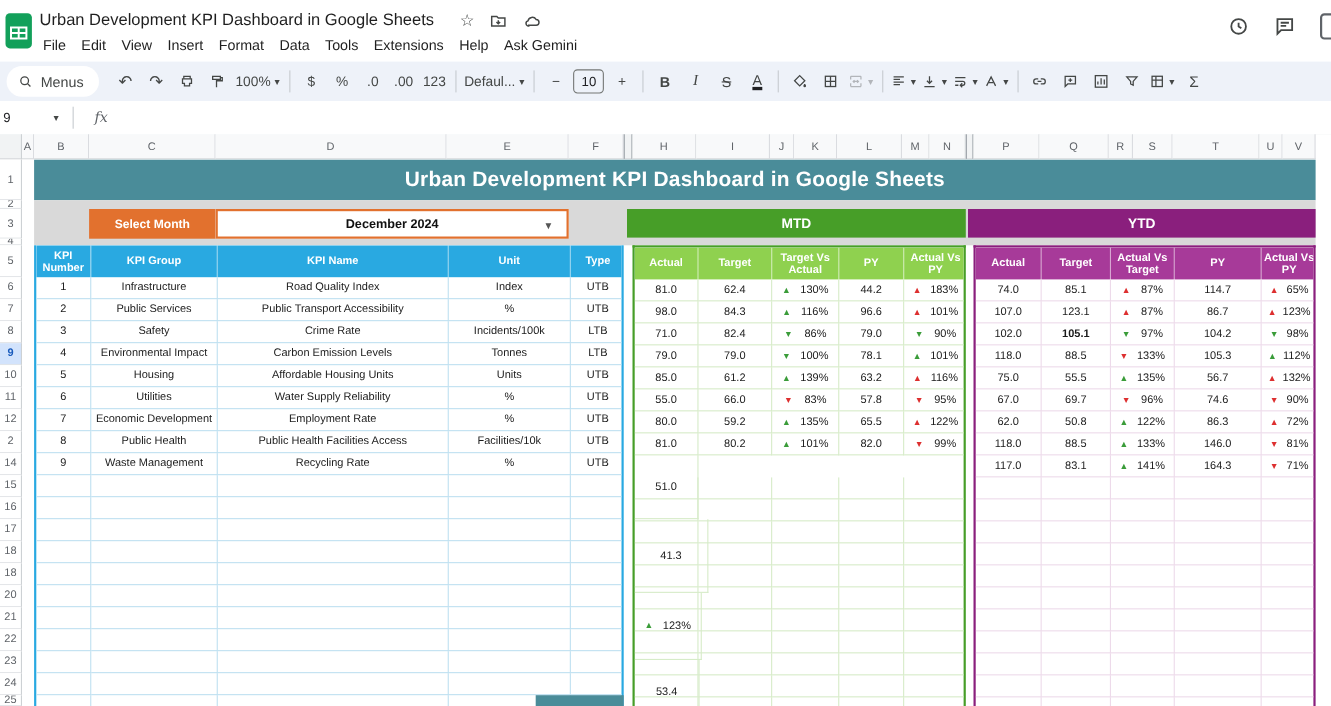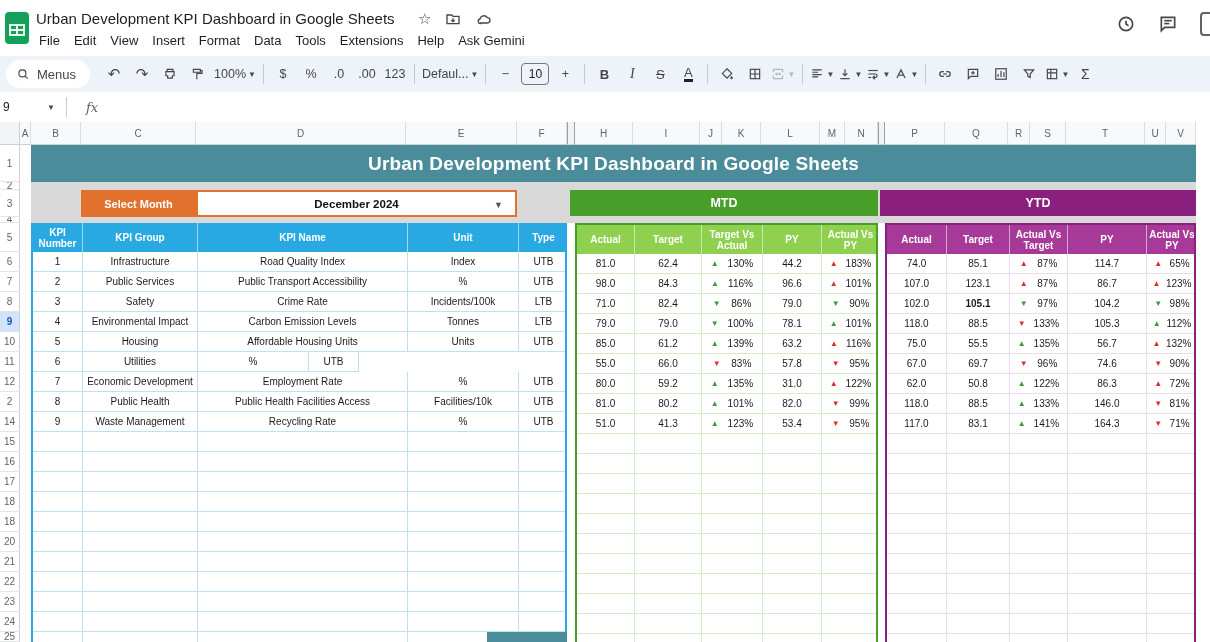--- a/index.html
+++ b/index.html
@@ -379,20 +379,21 @@
           <div class="trow" style="height: 20px;">
             <div class="cell bd-blue" style="width: 50px; flex: 0 0 50px;">5</div>
             <div class="cell bd-blue" style="width: 115px; flex: 0 0 115px;">Housing</div>
             <div class="cell bd-blue" style="width: 210px; flex: 0 0 210px;">Affordable Housing Units</div>
             <div class="cell bd-blue" style="width: 111px; flex: 0 0 111px;">Units</div>
             <div class="cell bd-blue" style="width: 50px; flex: 0 0 50px;">UTB</div>
           </div>
           <div class="trow" style="height: 20px;">
             <div class="cell bd-blue" style="width: 50px; flex: 0 0 50px;">6</div>
             <div class="cell bd-blue" style="width: 115px; flex: 0 0 115px;">Utilities</div>
+            <div class="cell bd-blue" style="width: 210px; flex: 0 0 210px;">Water Supply Reliability</div>
             <div class="cell bd-blue" style="width: 111px; flex: 0 0 111px;">%</div>
             <div class="cell bd-blue" style="width: 50px; flex: 0 0 50px;">UTB</div>
           </div>
           <div class="trow" style="height: 20px;">
             <div class="cell bd-blue" style="width: 50px; flex: 0 0 50px;">7</div>
             <div class="cell bd-blue" style="width: 115px; flex: 0 0 115px;">Economic Development</div>
             <div class="cell bd-blue" style="width: 210px; flex: 0 0 210px;">Employment Rate</div>
             <div class="cell bd-blue" style="width: 111px; flex: 0 0 111px;">%</div>
             <div class="cell bd-blue" style="width: 50px; flex: 0 0 50px;">UTB</div>
           </div>
@@ -574,40 +575,40 @@
               <span>95%</span>
             </div>
           </div>
           <div class="trow" style="height: 20px;">
             <div class="cell bd-green" style="width: 58px; flex: 0 0 58px;">80.0</div>
             <div class="cell bd-green" style="width: 67px; flex: 0 0 67px;">59.2</div>
             <div class="cell bd-green vs" style="width: 61px; flex: 0 0 61px;">
               <span class="tri green">▲</span>
               <span>135%</span>
             </div>
-            <div class="cell bd-green" style="width: 59px; flex: 0 0 59px;">31.0</div>
+            <div class="cell bd-green" style="width: 59px; flex: 0 0 59px;">65.5</div>
             <div class="cell bd-green vs" style="width: 58px; flex: 0 0 58px;">
               <span class="tri red">▲</span>
               <span>122%</span>
             </div>
           </div>
           <div class="trow" style="height: 20px;">
             <div class="cell bd-green" style="width: 58px; flex: 0 0 58px;">81.0</div>
             <div class="cell bd-green" style="width: 67px; flex: 0 0 67px;">80.2</div>
             <div class="cell bd-green vs" style="width: 61px; flex: 0 0 61px;">
               <span class="tri green">▲</span>
               <span>101%</span>
             </div>
             <div class="cell bd-green" style="width: 59px; flex: 0 0 59px;">82.0</div>
             <div class="cell bd-green vs" style="width: 58px; flex: 0 0 58px;">
               <span class="tri red">▼</span>
               <span>99%</span>
             </div>
           </div>
-          <div class="trow" style="height: 20px;">
+          <div class="trow" style="height: 20px; flex-direction: column;">
             <div class="cell bd-green" style="width: 58px; flex: 0 0 58px;">51.0</div>
             <div class="cell bd-green" style="width: 67px; flex: 0 0 67px;">41.3</div>
             <div class="cell bd-green vs" style="width: 61px; flex: 0 0 61px;">
               <span class="tri green">▲</span>
               <span>123%</span>
             </div>
             <div class="cell bd-green" style="width: 59px; flex: 0 0 59px;">53.4</div>
             <div class="cell bd-green vs" style="width: 58px; flex: 0 0 58px;">
               <span class="tri red">▼</span>
               <span>95%</span>

